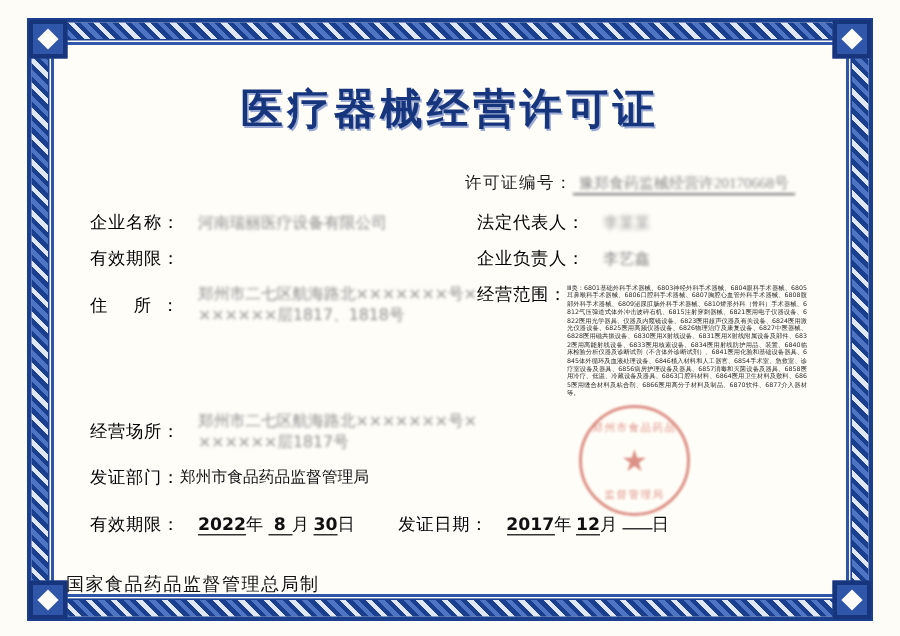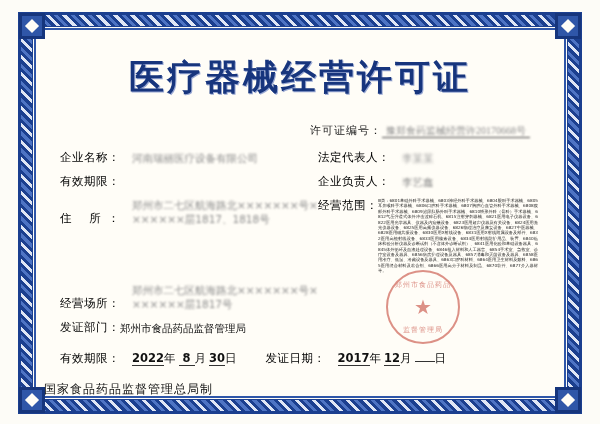--- a/index.html
+++ b/index.html
@@ -74,21 +74,21 @@
   .content {
     position: absolute;
     left: 26px; top: 22px; right: 26px; bottom: 18px;
   }
 
   .title {
     text-align: center;
     color: #17357d;
     font-family: "DejaVu Serif", serif;
     font-weight: bold;
-    font-size: 35px;
+    font-size: 28px;
     letter-spacing: 3px;
     margin-top: 20px;
     text-shadow: 1px 1px 0 #9aa9d4;
   }
 
   .cert-no {
     margin-top: 22px;
     text-align: right;
     padding-right: 26px;
     font-size: 11px;
@@ -109,26 +109,26 @@
     color: #111;
   }
   .row {
     display: flex;
     align-items: flex-start;
     margin-bottom: 9px;
   }
   .col-left {
     width: 258px;
     display: flex;
-    align-items: flex-end;
+    align-items: center;
   }
   .col-right {
     flex: 1;
     display: flex;
-    align-items: flex-end;
+    align-items: center;
   }
   .lbl {
     width: 72px;
     flex: 0 0 72px;
     font-size: 11.5px;
     letter-spacing: 0.5px;
     color: #000;
     white-space: nowrap;
   }
   .lbl.spaced {

